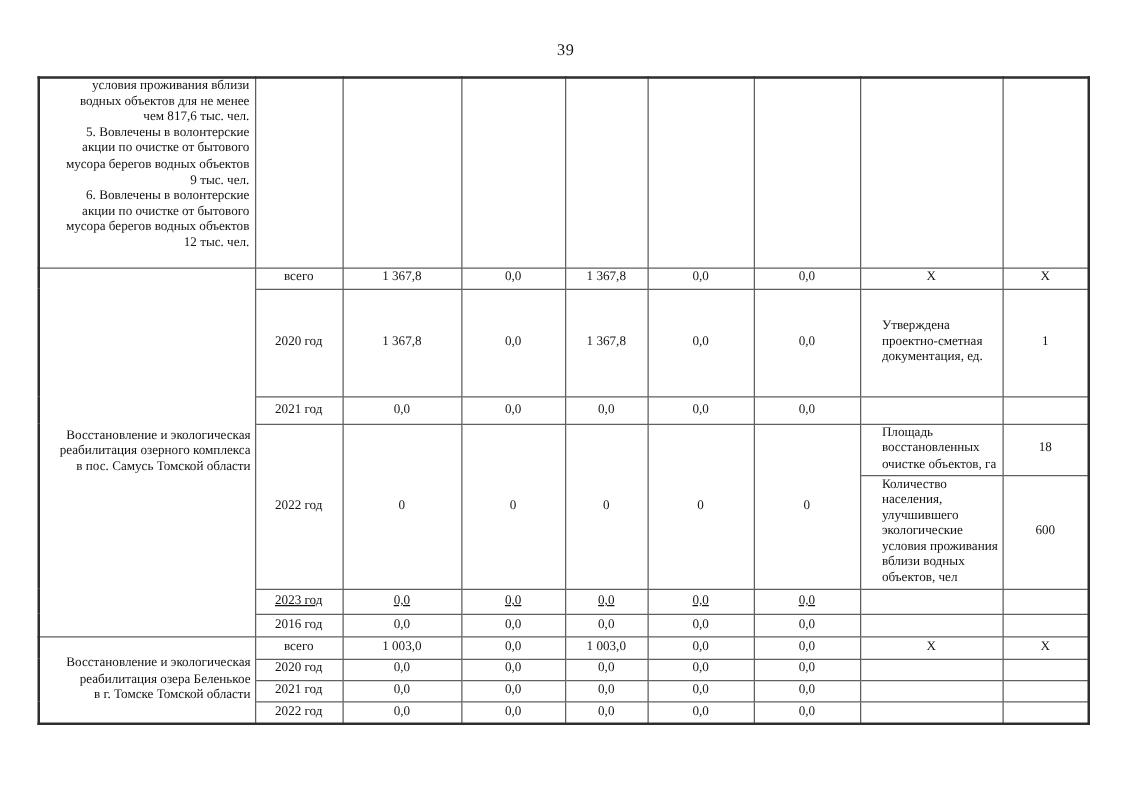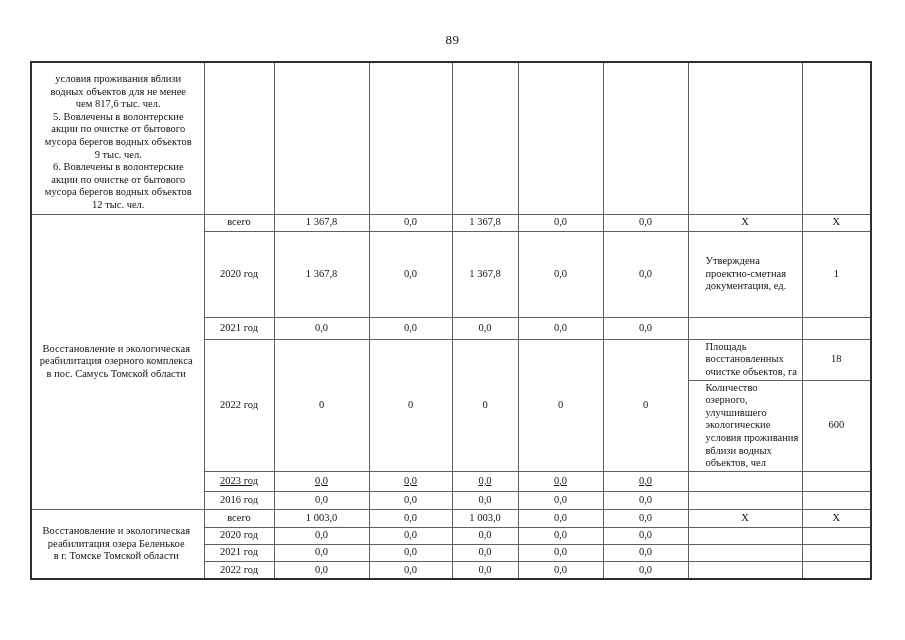--- a/index.html
+++ b/index.html
@@ -29,37 +29,37 @@
   td {
     border: 1px solid #5f5f5f;
     font-size: 10.5px;
     line-height: 1.2;
     padding: 1px 3px;
     vertical-align: middle;
     text-align: center;
     overflow: hidden;
     word-wrap: break-word;
   }
-  td.desc  { text-align: center; vertical-align: top; padding: 10px 4px 2px 5px; }
-  td.title { text-align: center; padding-left: 0; }
+  td.desc  { text-align: right; vertical-align: top; padding: 0 4px 2px 5px; }
+  td.title { text-align: right; padding-left: 0; }
   td.ind   { text-align: left; padding-left: 17px; }
   .pre { white-space: pre-line; }
   tr.h152 { height: 152px; }
   tr.h17  { height: 17px; }
   tr.h86  { height: 86px; }
   tr.h22  { height: 22px; }
   tr.h41  { height: 41px; }
   tr.h84  { height: 84px; }
   tr.h20  { height: 20px; text-decoration: underline; }
   tr.h18  { height: 18px; }
 </style>
 </head>
 <body>
 
-<div class="page-number">89</div>
+<div class="page-number">39</div>
 
 <table class="main">
   <colgroup>
     <col style="width:173px">
       <col style="width:70px">
       <col style="width:95px">
     <col style="width:83px">
       <col style="width:66px">
       <col style="width:85px">
     <col style="width:85px">
@@ -132,21 +132,21 @@
     <td rowspan="2">0</td>
     <td rowspan="2">0</td>
     <td rowspan="2">0</td>
     <td class="ind pre">Площадь
 восстановленных
 очистке объектов, га</td>
     <td>18</td>
   </tr>
   <tr class="h84">
     <td class="ind pre">Количество
-озерного,
+населения,
 улучшившего
 экологические
 условия проживания
 вблизи водных
 объектов, чел</td>
     <td>600</td>
   </tr>
   <tr class="h20">
     <td>2023 год</td>
     <td>0,0</td>

